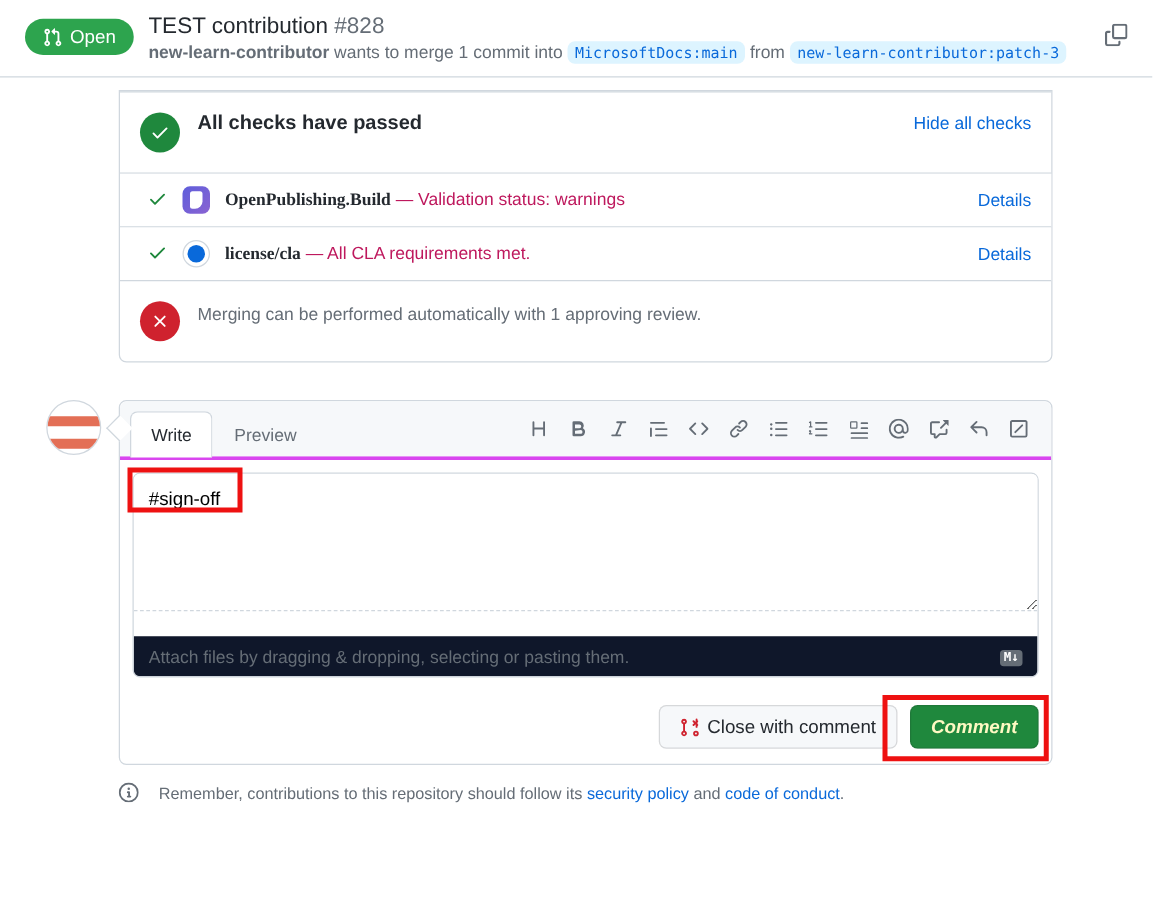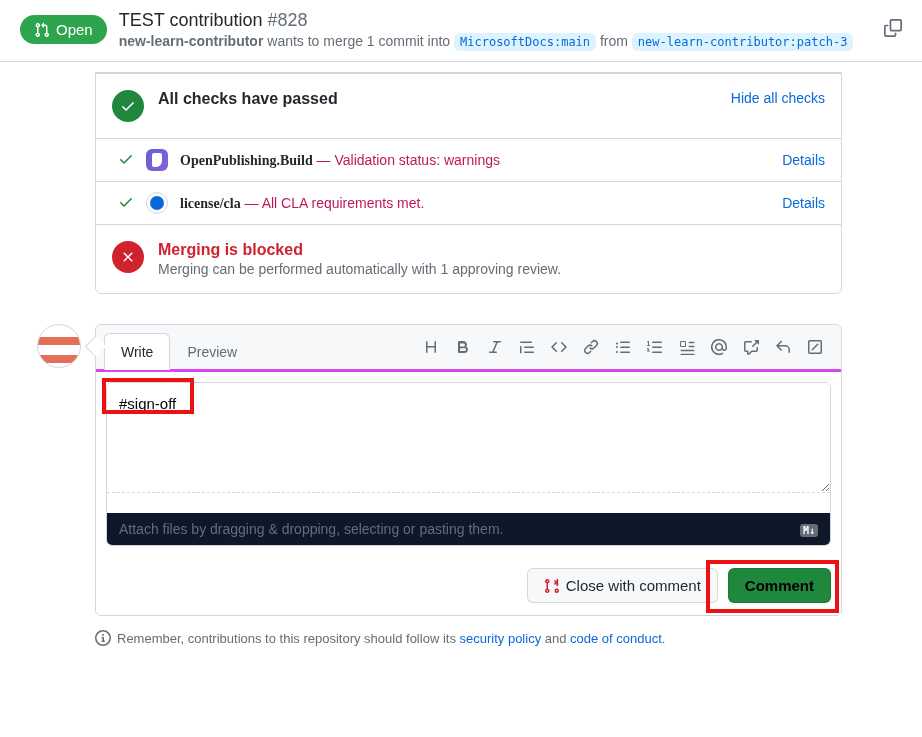--- a/index.html
+++ b/index.html
@@ -62,24 +62,24 @@
   textarea { width: 100%; min-height: 110px; padding: 10px 12px; border: none; border-bottom: 1px dashed #d0d7de; resize: vertical; font-family: inherit; font-size: 15px; outline: none; background: #fff; display: block; line-height: 1.4; }
   .attach-bar { padding: 8px 12px; background: #0f172a; color: #656d76; font-size: 14px; display: flex; align-items: flex-end; justify-content: space-between; margin-top: 20px; }
   .md-badge { font-family: ui-monospace, monospace; font-size: 10px; font-weight: bold; color: #fff; background: #656d76; padding: 1px 3px; border-radius: 3px; }
   
   .red-box-1 { position: absolute; border: 4px solid #e11; pointer-events: none; }
   
   .actions { display: flex; justify-content: flex-end; gap: 10px; padding: 12px 10px; position: relative; }
   .btn { padding: 8px 16px; border-radius: 6px; font-size: 15px; font-weight: 500; cursor: pointer; display: inline-flex; align-items: center; gap: 6px; border: 1px solid rgba(31,35,40,0.15); }
   .btn-default { background: #f6f8fa; color: #24292f; }
   .btn-default svg { fill: #cf222e; }
-  .btn-primary { background: #1f883d; color: #000000; border-color: rgba(31,35,40,0.15); font-weight: 600; }
+  .btn-primary { background: #1f883d; color: #fef9c3; border-color: rgba(31,35,40,0.15); font-weight: 600; font-style: italic; }
   .red-box-2 { position: absolute; border: 4px solid #e11; pointer-events: none; }
   
-  .footer-note { margin-top: 14px; color: #656d76; font-size: 13px; display: flex; align-items: center; gap: 6px; }
+  .footer-note { margin-top: 14px; color: #656d76; font-size: 13px; display: flex; align-items: center; gap: 16px; }
   .footer-note svg { fill: #656d76; }
   .footer-note a { color: #0969da; text-decoration: none; }
   .pos-rel { position: relative; }
 </style>
 </head>
 <body>
 
 <div class="header">
   <span class="state-badge">
     <svg width="16" height="16" viewBox="0 0 16 16">
@@ -152,21 +152,20 @@
       <a href="#" class="status-link">Details</a>
     </div>
 
     <div class="status-section">
       <div class="status-icon red">
         <svg width="16" height="16" viewBox="0 0 16 16">
             <path d="M3.72 3.72a.75.75 0 0 1 1.06 0L8 6.94l3.22-3.22a.749.749 0 0 1 1.06 1.06L9.06 8l3.22 3.22a.749.749 0 0 1-1.06 1.06L8 9.06l-3.22 3.22a.751.751 0 0 1-1.06-1.06L6.94 8 3.72 4.78a.75.75 0 0 1 0-1.06Z"></path>
           </svg>
       </div>
       <div class="status-text">
-        <div class="status-title red">Merging is blocked</div>
         <div class="status-sub">Merging can be performed automatically with 1 approving review.</div>
       </div>
     </div>
   </div>
 
   <div class="comment-wrap pos-rel">
     <div class="avatar-col">
       <div class="user-avatar"></div>
     </div>
     <div class="comment-box">

